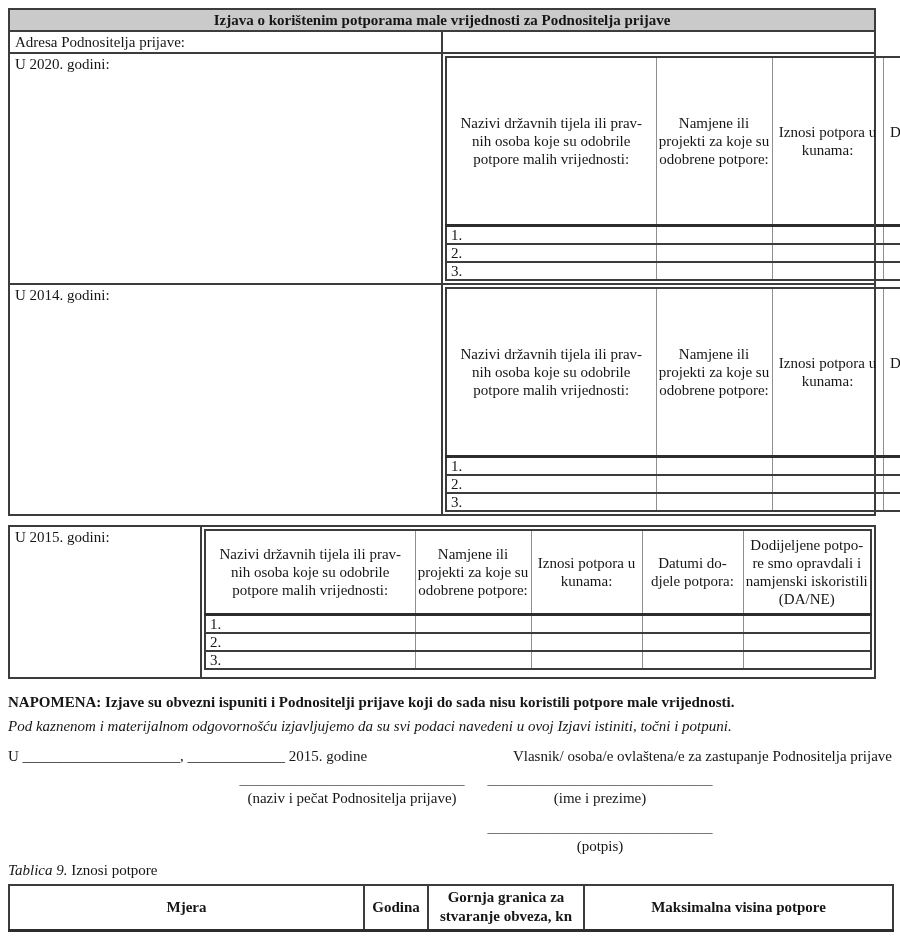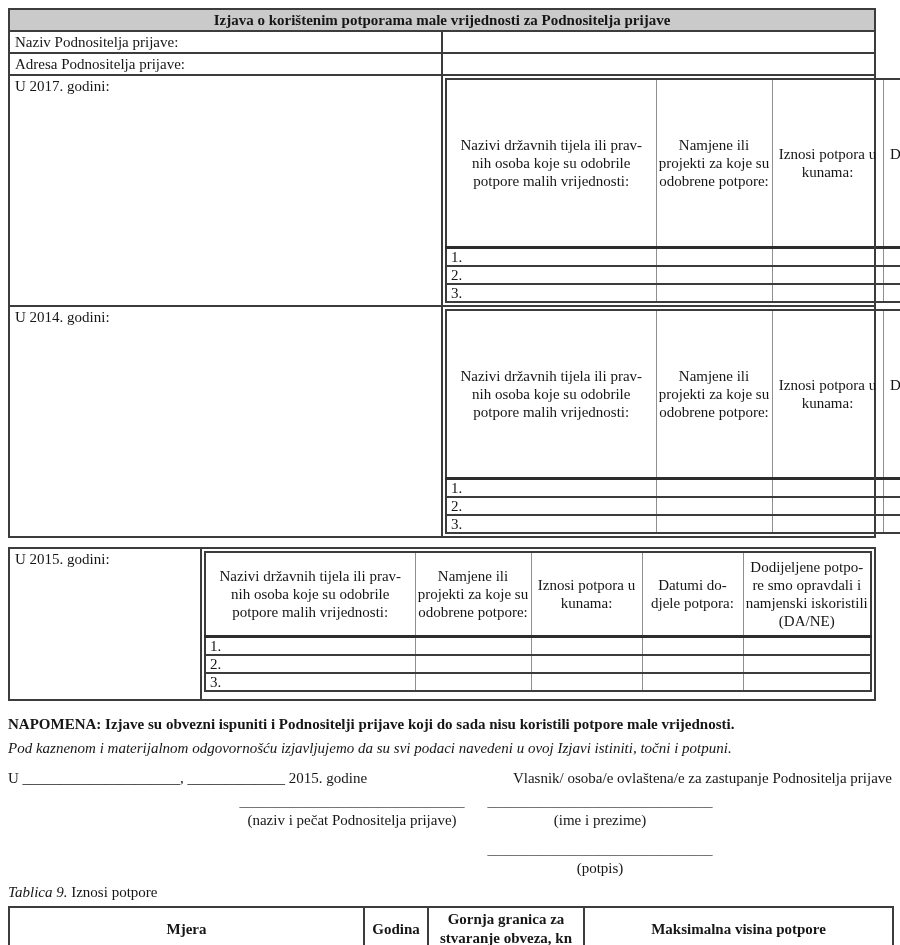--- a/index.html
+++ b/index.html
@@ -76,30 +76,26 @@
 <body>
 
 <div class="page">
 
   <table class="outer">
     <tbody>
       <tr>
         <td class="title-cell" colspan="2">Izjava o korištenim potporama male vrijednosti za Podnositelja prijave</td>
       </tr>
       <tr>
-        <td class="label-cell">Naziv Podnositelja prijave:</td>
-        <td class="value-cell"></td>
-      </tr>
-      <tr>
         <td class="label-cell">Adresa Podnositelja prijave:</td>
         <td class="value-cell"></td>
       </tr>
 
       <tr>
-        <td class="label-cell year-label">U 2017. godini:</td>
+        <td class="label-cell year-label">U 2020. godini:</td>
         <td class="inner-cell">
           <table class="inner">
             <colgroup>
               <col style="width:210px">
                 <col style="width:116px">
                 <col style="width:111px">
                 <col style="width:101px">
                 <col>
             </colgroup>
             <tbody>

